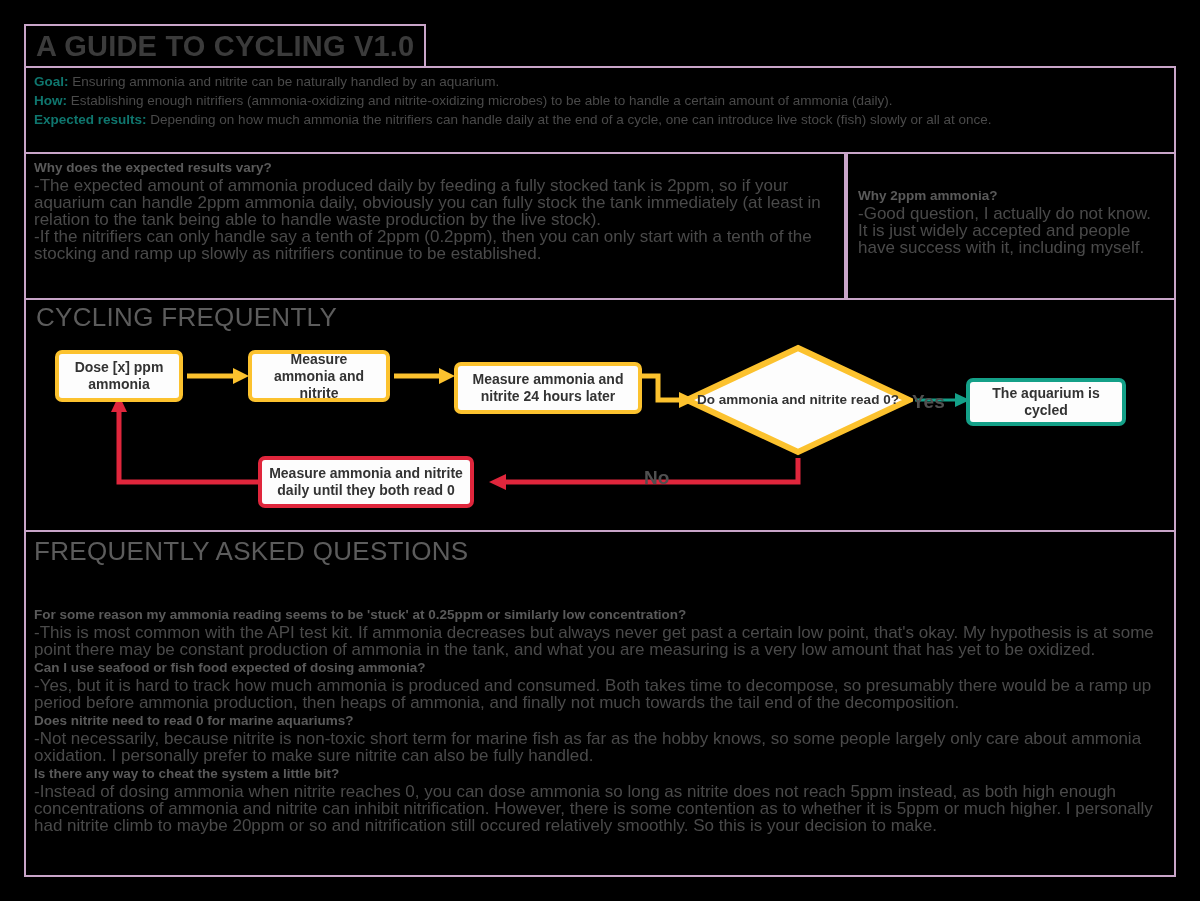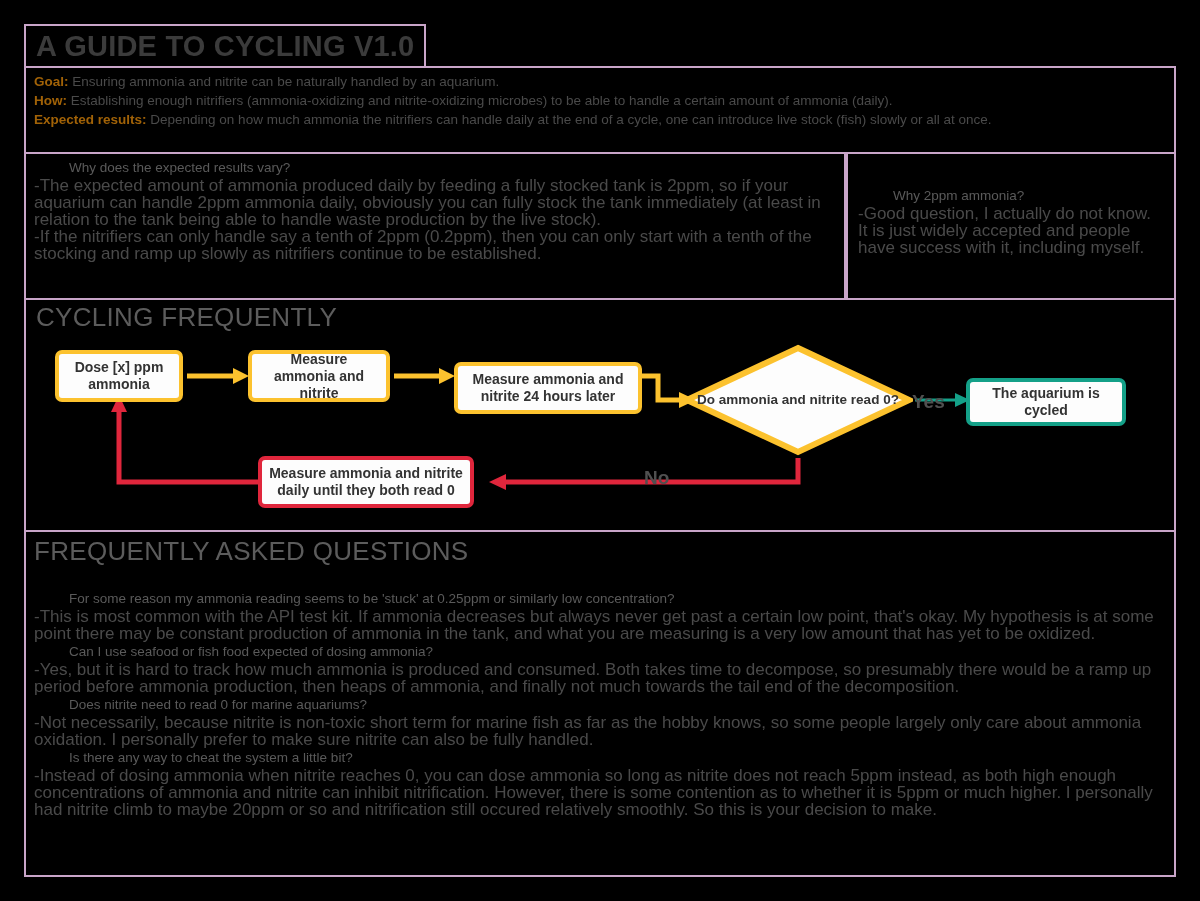--- a/index.html
+++ b/index.html
@@ -29,21 +29,21 @@
   }
 
   
   #intro-panel {
     left: 24px; top: 66px; width: 1152px; height: 88px;
     padding: 4px 8px 4px 8px;
   }
   .body-txt {
     font-size: 13.5px; line-height: 19px; color: #4a4a4a;
   }
-  .body-txt b { color: #a16207; }
+  .body-txt b { color: #0f766e; }
 
   
   #vary-panel {
     left: 24px; top: 152px; width: 822px; height: 148px;
     padding: 4px 8px;
   }
   #why2-panel {
     left: 846px; top: 152px; width: 330px; height: 168px;
     padding: 32px 10px 4px 10px;
   }
@@ -96,24 +96,24 @@
   #yes-label { left: 886px; top: 91px; }
   #no-label  { left: 618px; top: 167px; }
 
   
   #faq-panel {
     left: 24px; top: 530px; width: 1152px; height: 347px;
     padding: 4px 8px;
   }
   #faq-title {
     font-size: 26px; color: #5c5c5c; letter-spacing: 0.3px;
-    margin-bottom: 22px;
+    margin-bottom: 38px;
   }
   .qa { margin-bottom: 0px; }
-  .q { font-size: 13.5px; font-weight: normal; color: #5a5a5a; line-height: 19px; margin-left: 35px; }
+  .q { font-size: 13.5px; font-weight: bold; color: #5a5a5a; line-height: 19px; }
   .a { font-size: 17px; color: #4a4a4a; line-height: 17px; }
 </style>
 </head>
 <body>
 
 <div class="page">
 
   <div class="panel" id="title-panel">
     <div id="title-text">A GUIDE TO CYCLING V1.0</div>
   </div>

